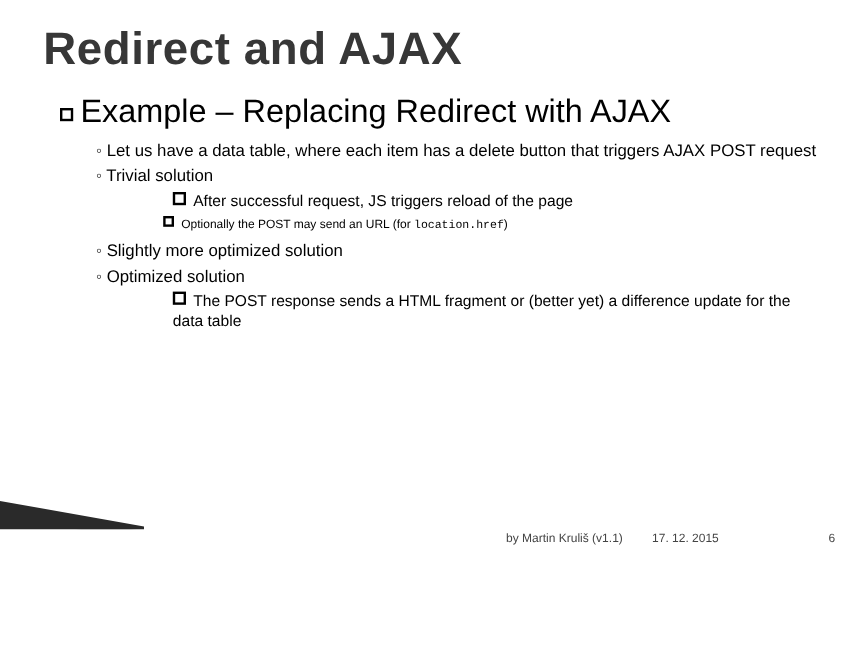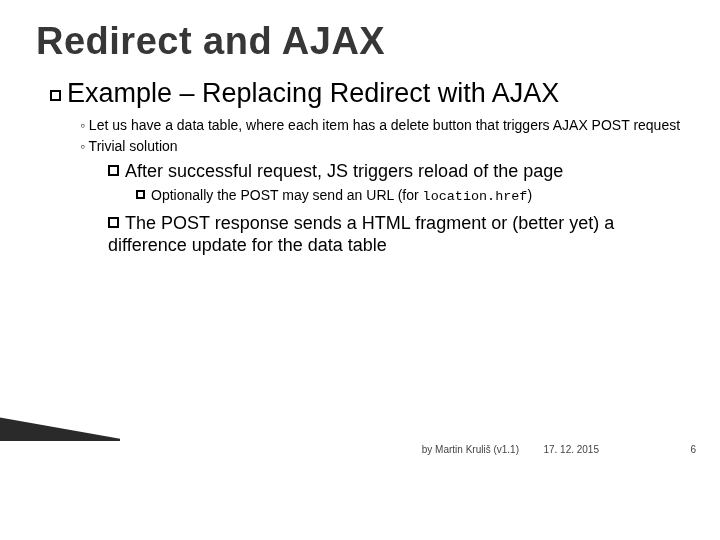--- a/index.html
+++ b/index.html
@@ -47,26 +47,26 @@
   .lvl2 {
     font-size: 14px;
     margin: 2px 0 4px 44px;
     line-height: 1.25;
   }
   .lvl2::before {
     content: "◦ ";
     color: #222;
   }
   .lvl3 {
-    font-size: 18px;
-    margin: 2px 0 4px 72px;
+    font-size: 13px;
+    margin: 2px 0 4px 108px;
     line-height: 1.25;
   }
   .lvl4 {
-    font-size: 14px;
+    font-size: 10px;
     margin: 1px 0 6px 100px;
     line-height: 1.3;
   }
   .mono {
     font-family: "Consolas", "Courier New", monospace;
     font-size: 0.96em;
   }
   .corner {
     position: absolute;
     left: 0;
@@ -130,22 +130,24 @@
   </div>
 
   <div class="lvl2"><span>Let us have a data table, where each item has a delete button that triggers AJAX POST request</span></div>
 
   <div class="lvl2"><span>Trivial solution</span></div>
 
   <div class="lvl3"><span class="bullet-marker"></span><span>After successful request, JS triggers reload of the page</span></div>
 
   <div class="lvl4"><span class="bullet-marker" style="width:9px;height:9px;"></span><span>Optionally the POST may send an URL (for </span><span class="mono">location.href</span><span>)</span></div>
 
+  <div class="lvl2"><span>Slightly more optimized solution</span></div>
 
 
+  <div class="lvl2"><span>Optimized solution</span></div>
 
   <div class="lvl3"><span class="bullet-marker"></span><span>The POST response sends a HTML fragment or (better yet) a difference update for the data table</span></div>
 
   <div class="corner">
     <div class="grey"></div>
     <div class="dark"></div>
   </div>
 
   <div class="footer">
     <span class="byline">by Martin Kruliš (v1.1)</span>

